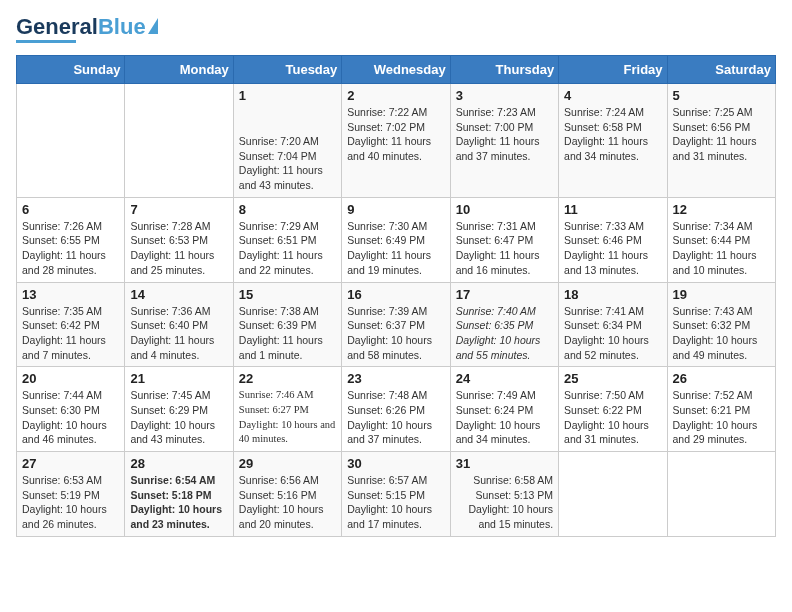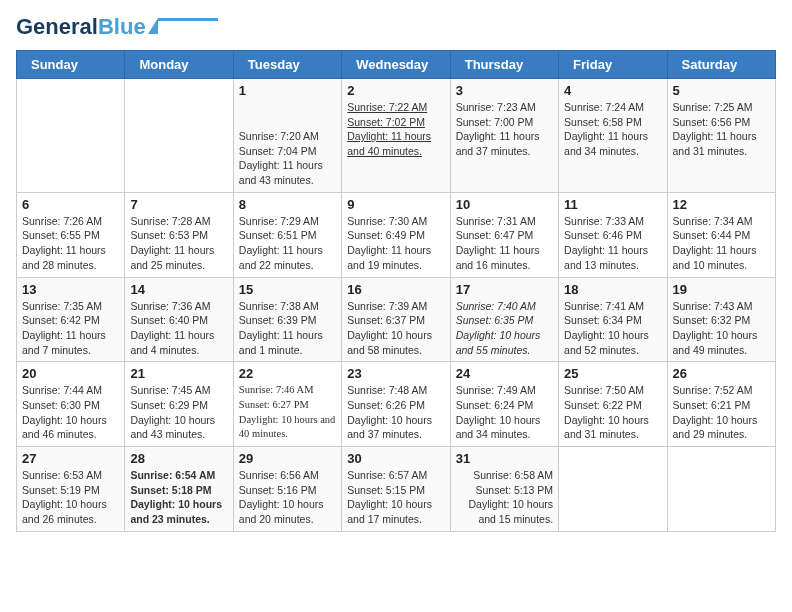--- a/index.html
+++ b/index.html
@@ -11,21 +11,21 @@
       padding: 16px;
     }
     .header-area {
       display: flex;
       justify-content: space-between;
       align-items: flex-start;
       margin-bottom: 12px;
     }
     .logo {
       display: flex;
-      flex-direction: row;
+      flex-direction: column;
       align-items: flex-start;
     }
     .logo-text {
       font-size: 22px;
       font-weight: bold;
       color: #1a3a5c;
       line-height: 1;
     }
     .logo-text span {
       color: #4a9fd4;
@@ -49,22 +49,22 @@
       color: #555;
     }
     table {
       width: 100%;
       border-collapse: collapse;
       font-size: 11px;
     }
     thead tr th {
       background: #3a7cc1;
       color: #fff;
-      text-align: left;
-      padding: 6px 14px;
+      text-align: right;
+      padding: 6px 4px;
       font-size: 13px;
       font-weight: bold;
       border: 1px solid #2a6aaf;
     }
     tbody tr td {
       border: 1px solid #ccc;
       vertical-align: top;
       padding: 4px 5px;
       height: 80px;
       background: #fff;
@@ -125,21 +125,21 @@
         <td class="empty-cell"></td>
         <td class="empty-cell"></td>
         <td>
           <span class="day-num">1</span>
           <div class="day-info" style="white-space: pre-line; margin-top: 31px;">Sunrise: 7:20 AM
 Sunset: 7:04 PM
 Daylight: 11 hours and 43 minutes.</div>
         </td>
         <td>
           <span class="day-num">2</span>
-          <div class="day-info" style="white-space: pre-line; text-decoration: underline;">Sunrise: 7:22 AM
+          <div class="day-info" style="white-space: pre-line;">Sunrise: 7:22 AM
 Sunset: 7:02 PM
 Daylight: 11 hours and 40 minutes.</div>
         </td>
         <td>
           <span class="day-num">3</span>
           <div class="day-info" style="white-space: pre-line;">Sunrise: 7:23 AM
 Sunset: 7:00 PM
 Daylight: 11 hours and 37 minutes.</div>
         </td>
         <td>

